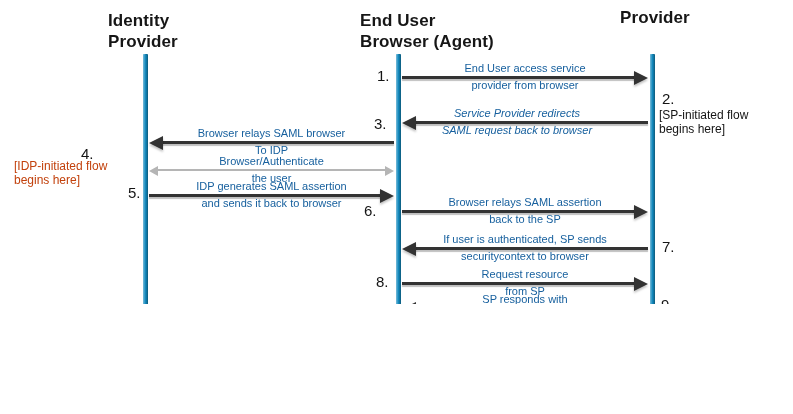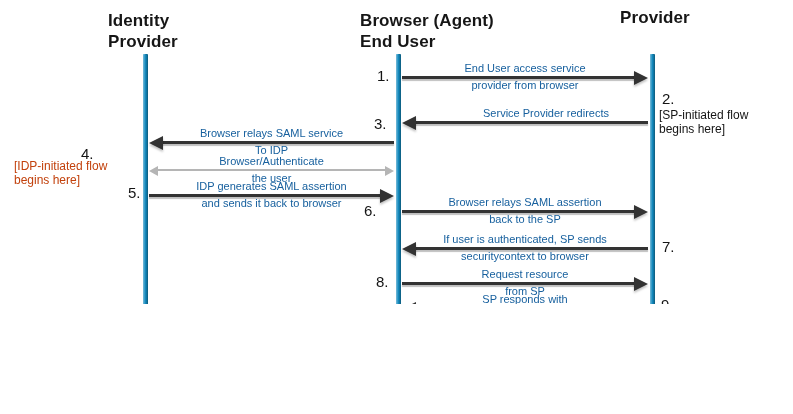--- a/index.html
+++ b/index.html
@@ -39,22 +39,22 @@
 </head>
 <body>
 
 <div class="stage" id="stage" style="background: rgb(255, 255, 255);">
 
   <div class="actor-header" id="actor-0" style="left: 108px; top: 10px;">
     <div>Identity</div>
     <div>Provider</div>
   </div>
   <div class="actor-header" id="actor-1" style="left: 360px; top: 10px;">
+    <div>End User</div>
     <div>Browser (Agent)</div>
-    <div>End User</div>
   </div>
   <div class="actor-header" id="actor-2" style="left: 620px; top: 7px;">
     <div>Provider</div>
   </div>
 
   <div id="layer-lifelines">
       <div class="lifeline" style="left: 142.5px; top: 54px; height: 334px; background: rgb(19, 137, 189);"></div>
       <div class="lifeline-head" style="left: 137px; top: 388px; border-top: 15px solid rgb(19, 137, 189);"></div>
       <div class="lifeline" style="left: 395.5px; top: 54px; height: 334px; background: rgb(19, 137, 189);"></div>
       <div class="lifeline-head" style="left: 390px; top: 388px; border-top: 15px solid rgb(19, 137, 189);"></div>
@@ -63,27 +63,28 @@
     </div>
   <div id="layer-messages">
       <div class="msg-line dark" style="left: 402px; width: 235px; top: 76px; background: rgb(51, 51, 51);"></div>
       <div class="arrowhead dark" style="top: 71px; border-top: 7px solid transparent; border-bottom: 7px solid transparent; left: 634px; border-left: 14px solid rgb(51, 51, 51);"></div>
       <div class="msg-label" style="left: 405px; top: 63px; color: rgb(23, 96, 158);">
         <div class="l1">End User access service</div>
         <div class="l2">provider from browser</div>
       </div>
       <div class="msg-line dark" style="left: 413px; width: 235px; top: 121px; background: rgb(51, 51, 51);"></div>
       <div class="arrowhead dark" style="top: 116px; border-top: 7px solid transparent; border-bottom: 7px solid transparent; left: 402px; border-right: 14px solid rgb(51, 51, 51);"></div>
-      <div class="msg-label" style="left: 426px; top: 108px; color: rgb(23, 96, 158);">
+      <div class="msg-label" style="left: 397px; top: 108px; color: rgb(23, 96, 158); font-style: italic;">
         <div class="l1">Service Provider redirects</div>
+        <div class="l2">SAML request back to browser</div>
       </div>
       <div class="msg-line dark" style="left: 160px; width: 234px; top: 141px; background: rgb(51, 51, 51);"></div>
       <div class="arrowhead dark" style="top: 136px; border-top: 7px solid transparent; border-bottom: 7px solid transparent; left: 149px; border-right: 14px solid rgb(51, 51, 51);"></div>
       <div class="msg-label" style="left: 151.5px; top: 128px; color: rgb(23, 96, 158);">
-        <div class="l1">Browser relays SAML service</div>
+        <div class="l1">Browser relays SAML browser</div>
         <div class="l2">To IDP</div>
       </div>
       <div class="msg-line gray" style="left: 155px; width: 233px; top: 169px; background: rgb(181, 181, 181);"></div>
       <div class="arrowhead gray" style="top: 166px; border-top: 5px solid transparent; border-bottom: 5px solid transparent; left: 149px; border-right: 9px solid rgb(181, 181, 181);"></div>
       <div class="arrowhead gray" style="top: 166px; border-top: 5px solid transparent; border-bottom: 5px solid transparent; left: 385px; border-left: 9px solid rgb(181, 181, 181);"></div>
       <div class="msg-label" style="left: 151.5px; top: 156px; color: rgb(23, 96, 158);">
         <div class="l1">Browser/Authenticate</div>
         <div class="l2">the user</div>
       </div>
       <div class="msg-line dark" style="left: 149px; width: 234px; top: 194px; background: rgb(51, 51, 51);"></div>

